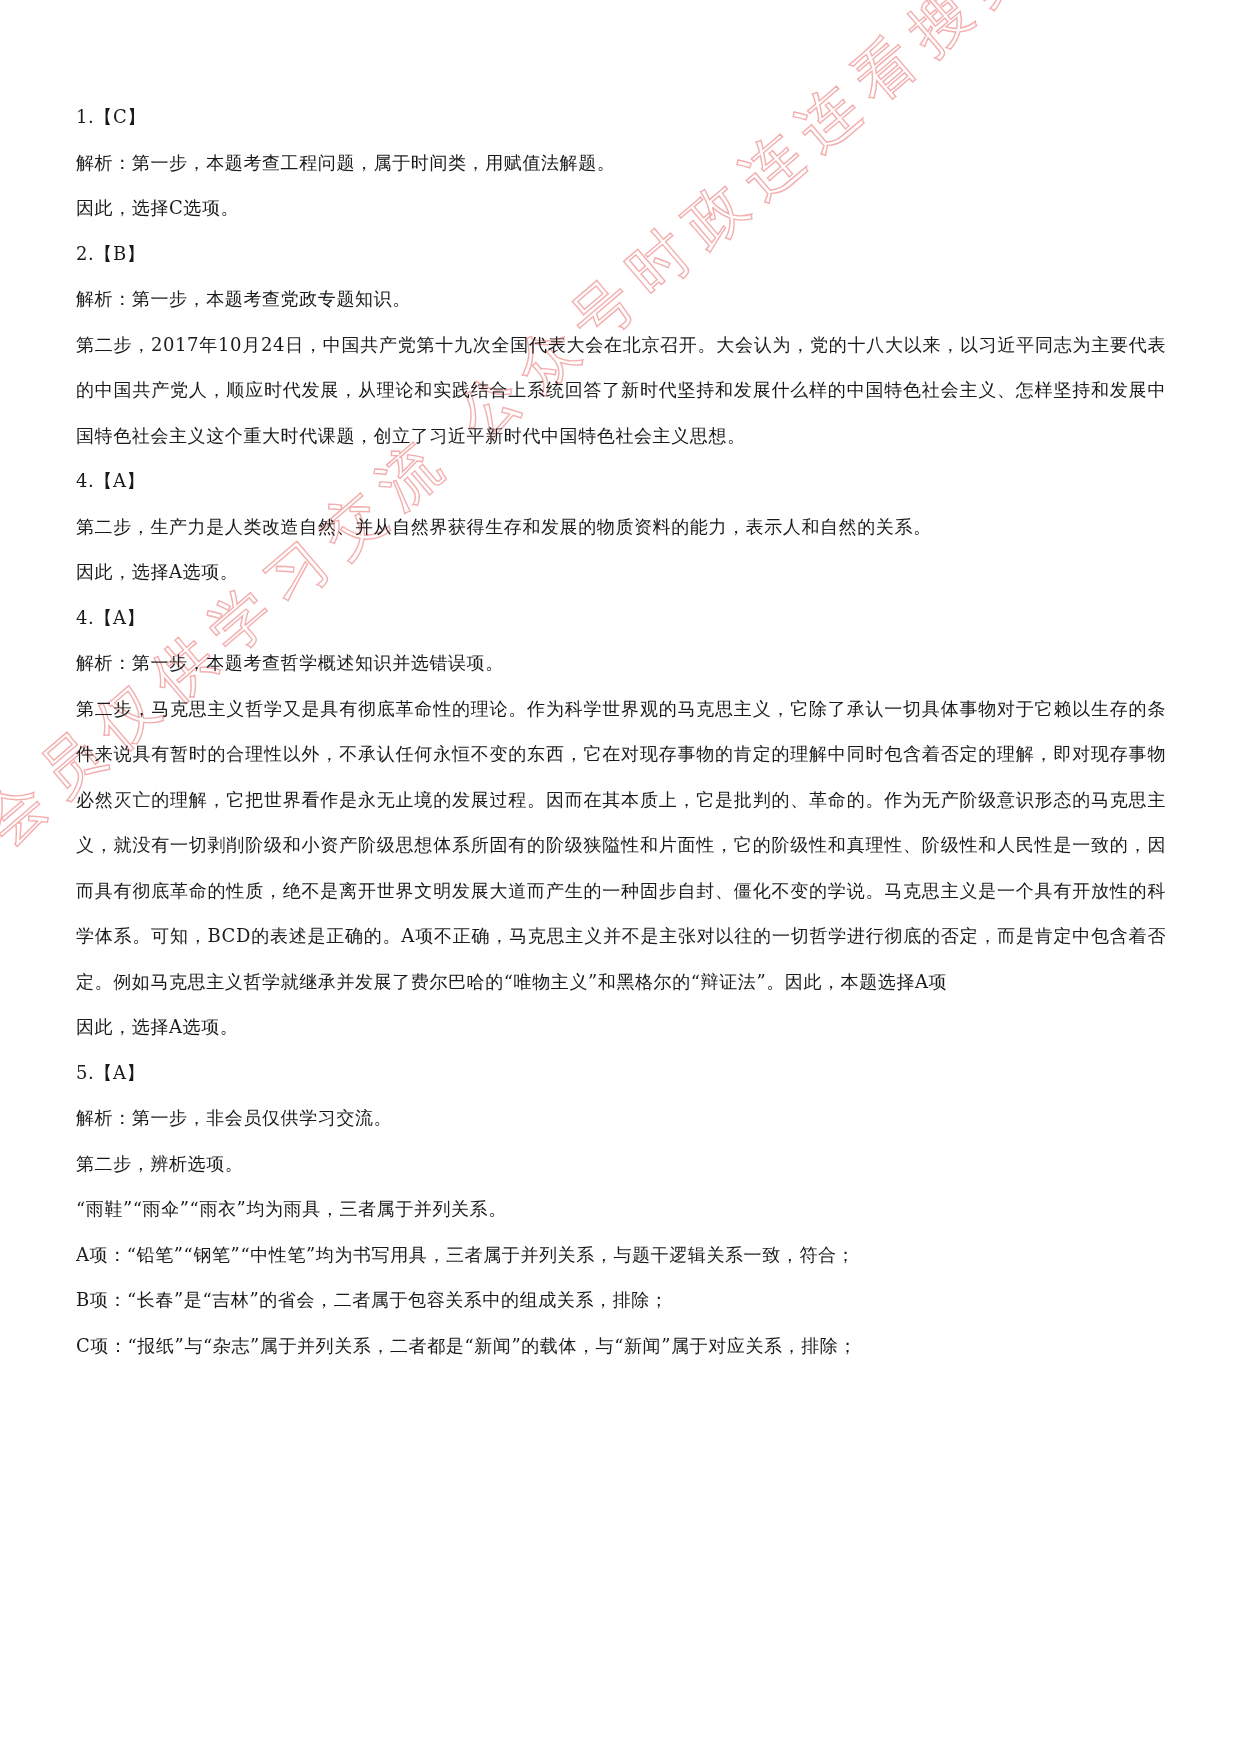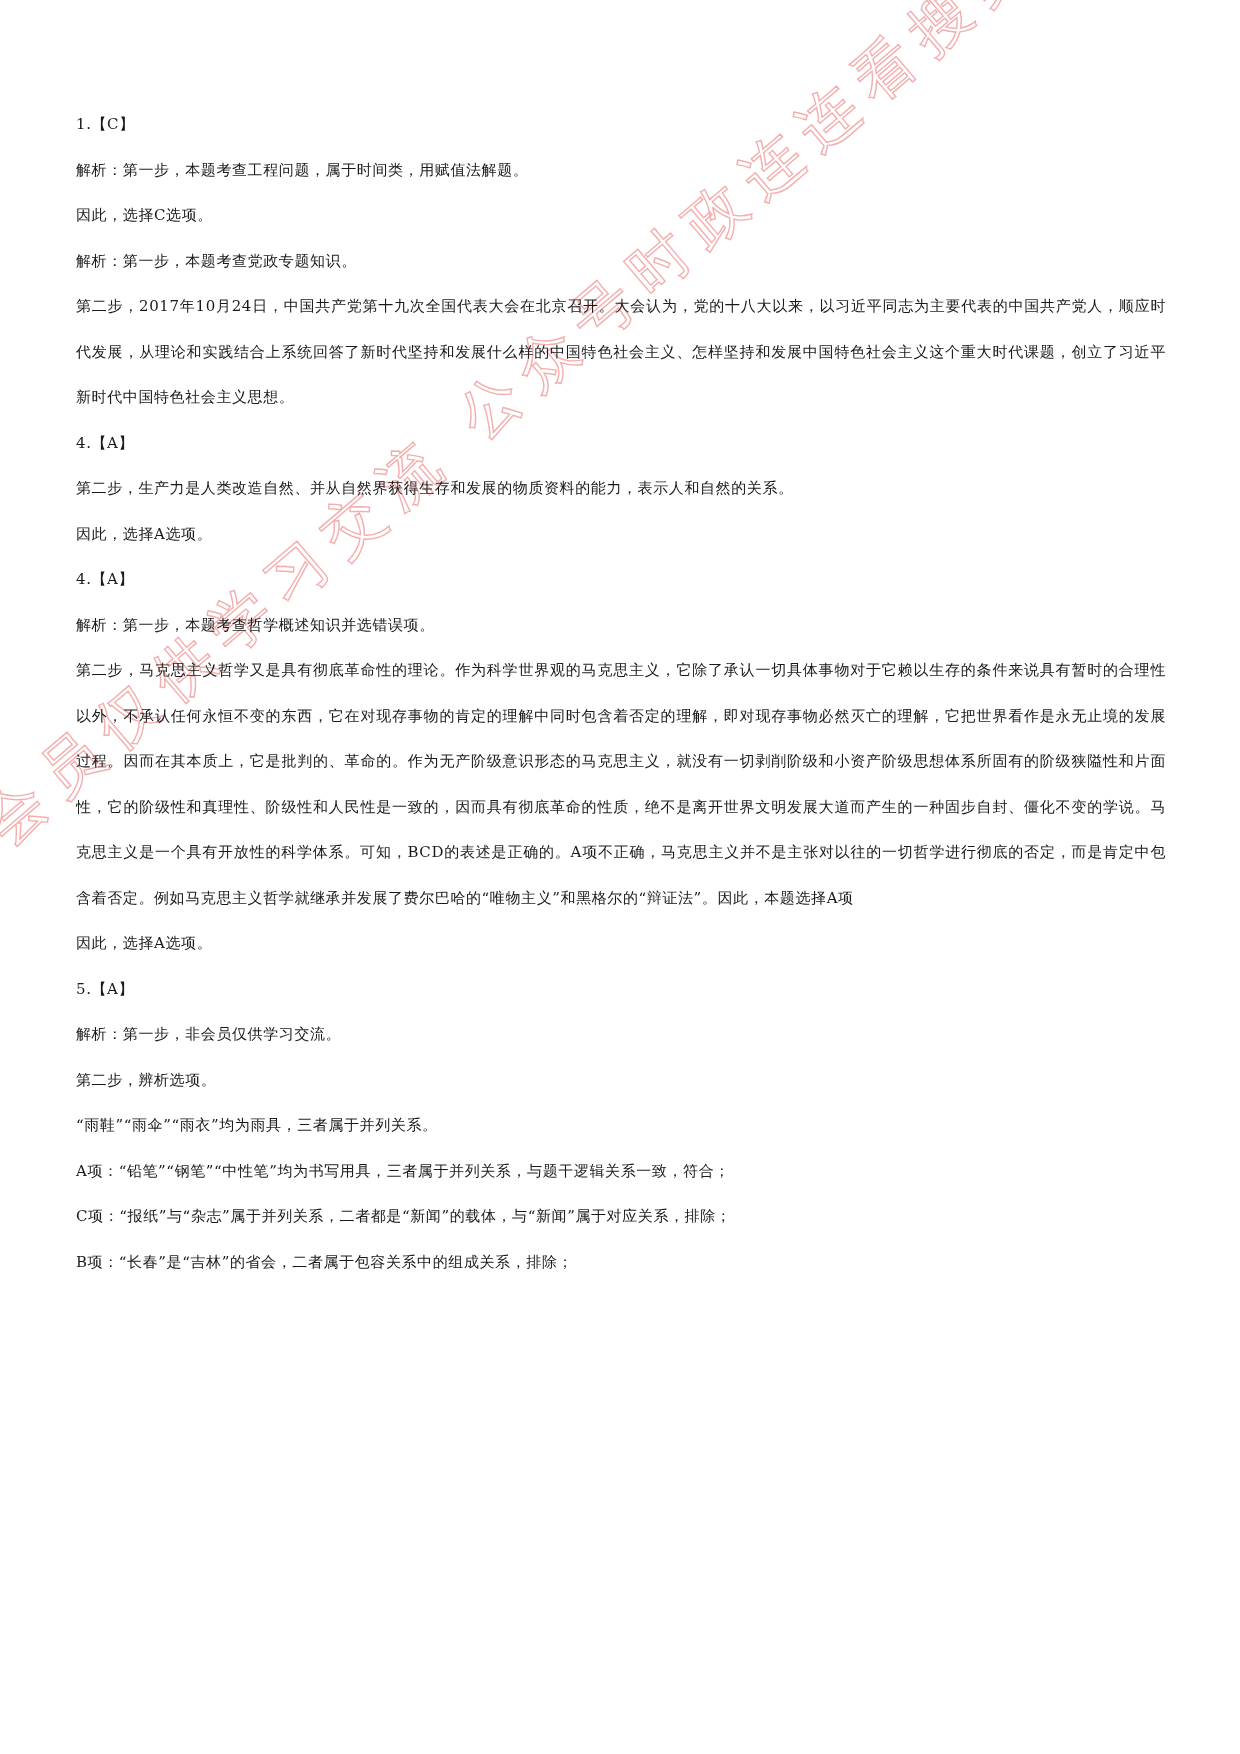--- a/index.html
+++ b/index.html
@@ -3,22 +3,22 @@
 <meta charset="utf-8">
 <style>
   html, body { margin: 0; padding: 0; background: #ffffff; }
   body {
     width: 1240px; height: 1754px; position: relative; overflow: hidden;
     font-family: "DejaVu Serif", "Liberation Serif", serif;
     color: #1a1a1a;
   }
   .page { position: absolute; left: 0; top: 0; width: 1240px; height: 1754px; }
   .content {
-    position: absolute; left: 76px; top: 102px; width: 1090px;
-    font-size: 15px; line-height: 45.5px; letter-spacing: 0.6px;
+    position: absolute; left: 76px; top: 94px; width: 1090px;
+    font-size: 18px; line-height: 45.5px; letter-spacing: 0.6px;
   }
   .line { white-space: nowrap; margin: 0; }
   .para { margin: 0; text-align: justify; text-align-last: left; }
   .qnum { font-family: "DejaVu Serif", "Liberation Serif", serif; }
   .watermark {
     position: absolute; left: -90px; top: 850px;
     transform-origin: 0 0;
     transform: rotate(-40.5deg);
     font-family: "DejaVu Sans", "Liberation Sans", sans-serif;
     font-size: 60px; letter-spacing: 14px; white-space: nowrap;
@@ -37,20 +37,21 @@
 
   <div class="content">
 
     <div>
       <p class="line qnum">1.【C】</p>
       <p class="line">解析：第一步，本题考查工程问题，属于时间类，用赋值法解题。</p>
       <p class="line">因此，选择C选项。</p>
     </div>
 
     <div>
+      <p class="line qnum">2.【B】</p>
       <p class="line">解析：第一步，本题考查党政专题知识。</p>
       <p class="para">第二步，2017年10月24日，中国共产党第十九次全国代表大会在北京召开。大会认为，党的十八大以来，以习近平同志为主要代表的中国共产党人，顺应时代发展，从理论和实践结合上系统回答了新时代坚持和发展什么样的中国特色社会主义、怎样坚持和发展中国特色社会主义这个重大时代课题，创立了习近平新时代中国特色社会主义思想。</p>
     </div>
 
     <div>
       <p class="line qnum">4.【A】</p>
       <p class="para">第二步，生产力是人类改造自然、并从自然界获得生存和发展的物质资料的能力，表示人和自然的关系。</p>
       <p class="line">因此，选择A选项。</p>
     </div>
 
@@ -60,18 +61,18 @@
       <p class="para">第二步，马克思主义哲学又是具有彻底革命性的理论。作为科学世界观的马克思主义，它除了承认一切具体事物对于它赖以生存的条件来说具有暂时的合理性以外，不承认任何永恒不变的东西，它在对现存事物的肯定的理解中同时包含着否定的理解，即对现存事物必然灭亡的理解，它把世界看作是永无止境的发展过程。因而在其本质上，它是批判的、革命的。作为无产阶级意识形态的马克思主义，就没有一切剥削阶级和小资产阶级思想体系所固有的阶级狭隘性和片面性，它的阶级性和真理性、阶级性和人民性是一致的，因而具有彻底革命的性质，绝不是离开世界文明发展大道而产生的一种固步自封、僵化不变的学说。马克思主义是一个具有开放性的科学体系。可知，BCD的表述是正确的。A项不正确，马克思主义并不是主张对以往的一切哲学进行彻底的否定，而是肯定中包含着否定。例如马克思主义哲学就继承并发展了费尔巴哈的“唯物主义”和黑格尔的“辩证法”。因此，本题选择A项</p>
       <p class="line">因此，选择A选项。</p>
     </div>
 
     <div>
       <p class="line qnum">5.【A】</p>
       <p class="line">解析：第一步，非会员仅供学习交流。</p>
       <p class="line">第二步，辨析选项。</p>
       <p class="line">“雨鞋”“雨伞”“雨衣”均为雨具，三者属于并列关系。</p>
       <p class="line">A项：“铅笔”“钢笔”“中性笔”均为书写用具，三者属于并列关系，与题干逻辑关系一致，符合；</p>
+      <p class="line">B项：“长春”是“吉林”的省会，二者属于包容关系中的组成关系，排除；</p>
       <p class="line">C项：“报纸”与“杂志”属于并列关系，二者都是“新闻”的载体，与“新闻”属于对应关系，排除；</p>
-      <p class="line">B项：“长春”是“吉林”的省会，二者属于包容关系中的组成关系，排除；</p>
     </div>
 
   </div>
 </div>
 
 </body></html>

